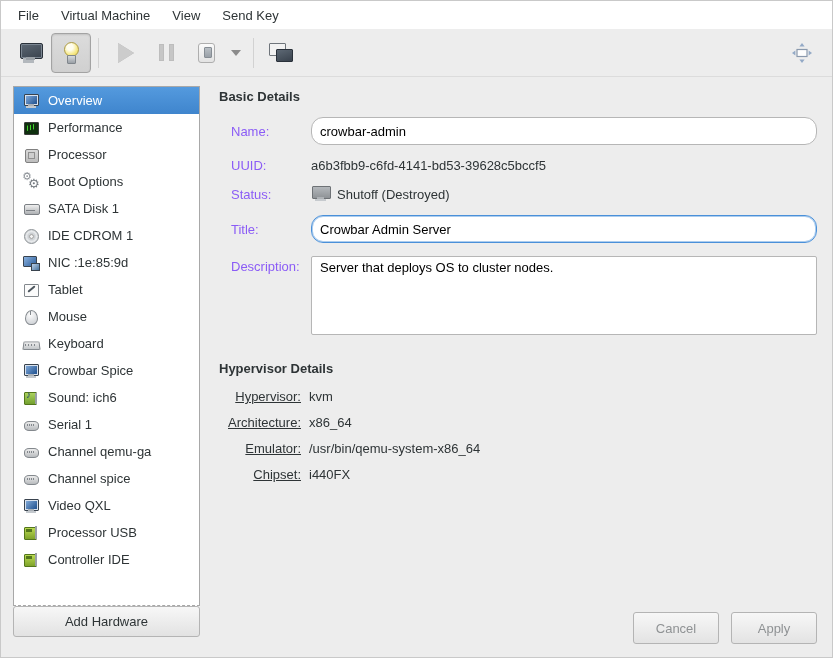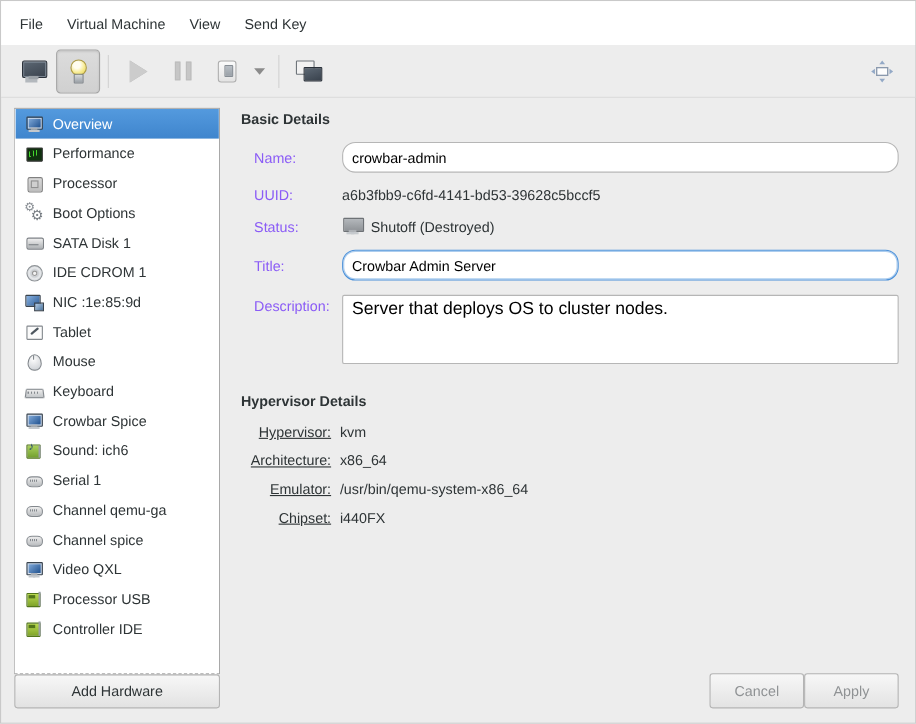--- a/index.html
+++ b/index.html
@@ -4,21 +4,21 @@
 <style>
   * { margin:0; padding:0; box-sizing:border-box; }
   html,body { width:833px; height:658px; }
   body {
     font-family:"Liberation Sans","DejaVu Sans",sans-serif;
     font-size:13px; color:#2e3436; background:#ededed; overflow:hidden;
   }
   .window { width:833px; height:658px; display:flex; flex-direction:column; border:1px solid #c9c9c9; }
 
   
-  .menubar { height:40px; background:#ffffff; display:flex; align-items:center; padding-left:6px; flex:none; }
+  .menubar { height:28px; background:#ffffff; display:flex; align-items:center; padding-left:6px; flex:none; }
   .menubar-item { padding:5px 11px; color:#2e3436; cursor:default; }
 
   
   .toolbar { height:48px; background:#ededed; border-bottom:1px solid #dcdcdc; display:flex; align-items:center; padding:0 10px; flex:none; }
   .tb-btn { width:40px; height:40px; display:flex; align-items:center; justify-content:center; border:1px solid transparent; border-radius:4px; background:transparent; position:relative; }
   .tb-btn.pressed { background:linear-gradient(#dcdcdc,#d0d0d0); border:1px solid #a3a3a3; box-shadow:inset 0 1px 2px rgba(0,0,0,.12); }
   .tb-sep { width:1px; height:30px; background:#d2d2d2; margin:0 7px; }
   .tb-caret-btn { width:20px; height:40px; display:flex; align-items:center; justify-content:center; }
 
   .tb-monitor { width:24px; height:19px; position:relative; }
@@ -90,31 +90,31 @@
 
   
   .main { flex:1; display:flex; flex-direction:column; padding-left:19px; min-width:0; }
   .section-title { font-weight:bold; color:#2e3436; margin:3px 0 13px 0; }
   .form-grid { display:grid; grid-template-columns:92px 1fr; row-gap:13px; align-items:center; }
   .flabel { color:#8b5cf6;margin-left:12px; }
   .flabel.top { align-self:start; padding-top:3px; }
   .fvalue { color:#2e3436; }
   .txt-input { width:100%; height:28px; border:1px solid #b6b6b6; border-radius:12px; background:#ffffff; padding:0 8px; font-family:inherit; font-size:13px; color:#000; outline:none; }
   .txt-input.focused { border:1px solid #4a90d9; box-shadow:inset 0 0 0 1px rgba(74,144,217,.45); }
-  .txt-area { width:100%; height:63px; border:1px solid #b6b6b6; border-radius:2px; background:#ffffff; padding:3px 8px; font-family:inherit; font-size:16px; color:#000; resize:none; outline:none; }
+  .txt-area { width:100%; height:79px; border:1px solid #b6b6b6; border-radius:2px; background:#ffffff; padding:3px 8px; font-family:inherit; font-size:13px; color:#000; resize:none; outline:none; }
   .status-line { display:flex; align-items:flex-end; gap:6px; }
   .status-monitor { width:20px; height:16px; position:relative; flex:none; }
   .status-monitor::before { content:""; position:absolute; left:1px; top:0; width:17px; height:11px; background:linear-gradient(#b4b8bc,#8e9296); border:1px solid #6e7276; border-radius:1px; }
   .status-monitor::after { content:""; position:absolute; left:6px; top:11px; width:7px; height:2px; background:#aeb2b6; box-shadow:-2px 2px 0 0 #c6cace, 2px 2px 0 0 #c6cace; }
 
   .hyp-section { margin-top:23px; }
   .hyp-grid { display:grid; grid-template-columns:82px 1fr; column-gap:8px; row-gap:11px; align-items:center; }
   .hyp-label { text-align:right; color:#2e3436;text-decoration:underline; }
 
-  .footer { margin-top:auto; display:flex; justify-content:flex-end; gap:0; }
+  .footer { margin-top:auto; display:flex; justify-content:flex-end; gap:12px; }
   .dlg-btn { width:86px; height:32px; background:linear-gradient(#f7f7f7,#e3e3e3); border:1px solid #b4b4b4; border-radius:3px; font-family:inherit; font-size:13px; color:#8f9294; }
 </style>
 </head>
 <body>
 
 <div class="window">
 
   <div class="menubar">
     <div class="menubar-item">File</div>
     <div class="menubar-item">Virtual Machine</div>

